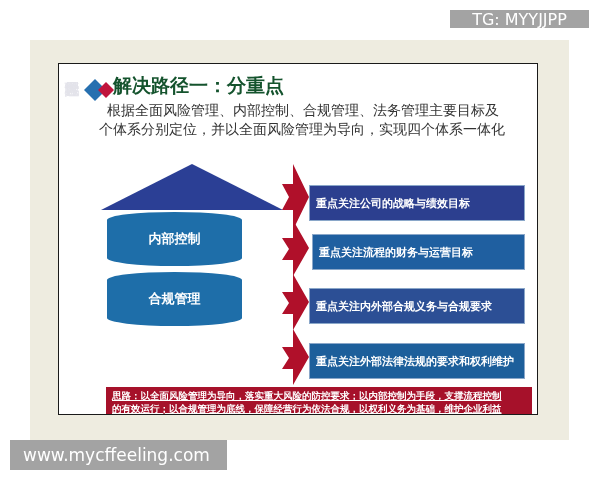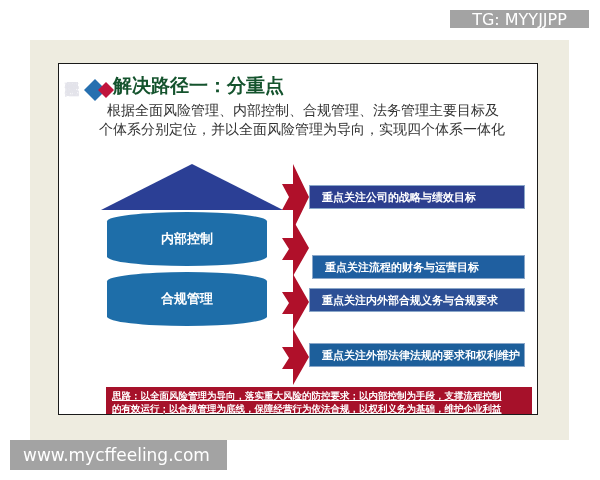--- a/index.html
+++ b/index.html
@@ -10,30 +10,30 @@
            border:1.5px solid #1a1a1a; overflow:hidden; box-sizing:border-box; }
   .wm-side { position:absolute; left:4px; top:6px; width:18px; color:#e3e3ea; font-size:15px;
              line-height:18px; writing-mode:vertical-rl; }
   .diamonds { position:absolute; left:24px; top:13px; width:40px; height:26px; }
   .title { position:absolute; left:54px; top:9px; font-size:19px; font-weight:bold; color:#14532d; }
   .intro { position:absolute; left:40px; top:37px; width:460px; font-size:14px; line-height:19px; color:#333; white-space:nowrap; }
   .intro .l1 { padding-left:8px; }
   .tri { position:absolute; left:42px; top:100px; width:182px; height:46px; }
   .tri-label { position:absolute; left:42px; top:122px; width:182px; text-align:center;
                color:#fff; font-weight:bold; font-size:13px;margin-top:28px; }
-  .cyl { position:absolute; left:48px; width:160px; height:54px; background:#1e6ea9;
+  .cyl { position:absolute; left:48px; width:135px; height:54px; background:#1e6ea9;
          border-radius:85px / 10px; display:flex; align-items:center; justify-content:center;
          color:#fff; font-weight:bold; font-size:13px; }
   .cyl.c1 { top:148px; } .cyl.c2 { top:208px; } .cyl.c3 { top:265px; }
   .arrows { position:absolute; left:218px; top:100px; width:40px; height:225px; }
-  .goal { position:absolute; height:24px; color:#fff; font-weight:bold; font-size:11px;
-          display:flex; align-items:center; padding-left:12px; box-sizing:border-box;
+  .goal { position:absolute; height:36px; color:#fff; font-weight:bold; font-size:11px;
+          display:flex; align-items:center; padding-left:6px; box-sizing:border-box;
           border:1px solid #8aa7c9; }
   .g1 { left:250px; top:121px; width:216px; background:#2c3f8f; }
-  .g2 { left:253px; top:170px; width:213px; background:#1f5fa0;margin-top:21px; }
+  .g2 { left:253px; top:170px; width:213px; background:#1f5fa0; }
   .g3 { left:250px; top:224px; width:216px; background:#2c4f95; }
   .g4 { left:250px; top:279px; width:216px; background:#1d5f9b; }
   .summary { position:absolute; left:47px; top:323px; width:426px; height:30px; background:#a6112a;
              color:#fff; font-weight:bold; font-size:9.5px; line-height:12.5px; padding:3px 6px; box-sizing:border-box;text-decoration:underline; }
   .tag-tg { position:absolute; left:450px; top:10px; width:139px; height:18px; background:#a3a3a3;
             color:#fff; font-size:16px; display:flex; align-items:center; justify-content:center; }
   .tag-url { position:absolute; left:10px; top:440px; width:217px; height:30px; background:#a3a3a3;
              color:#fff; font-size:17px; display:flex; align-items:center; padding-left:13px; box-sizing:border-box; }
 </style>
 </head>

